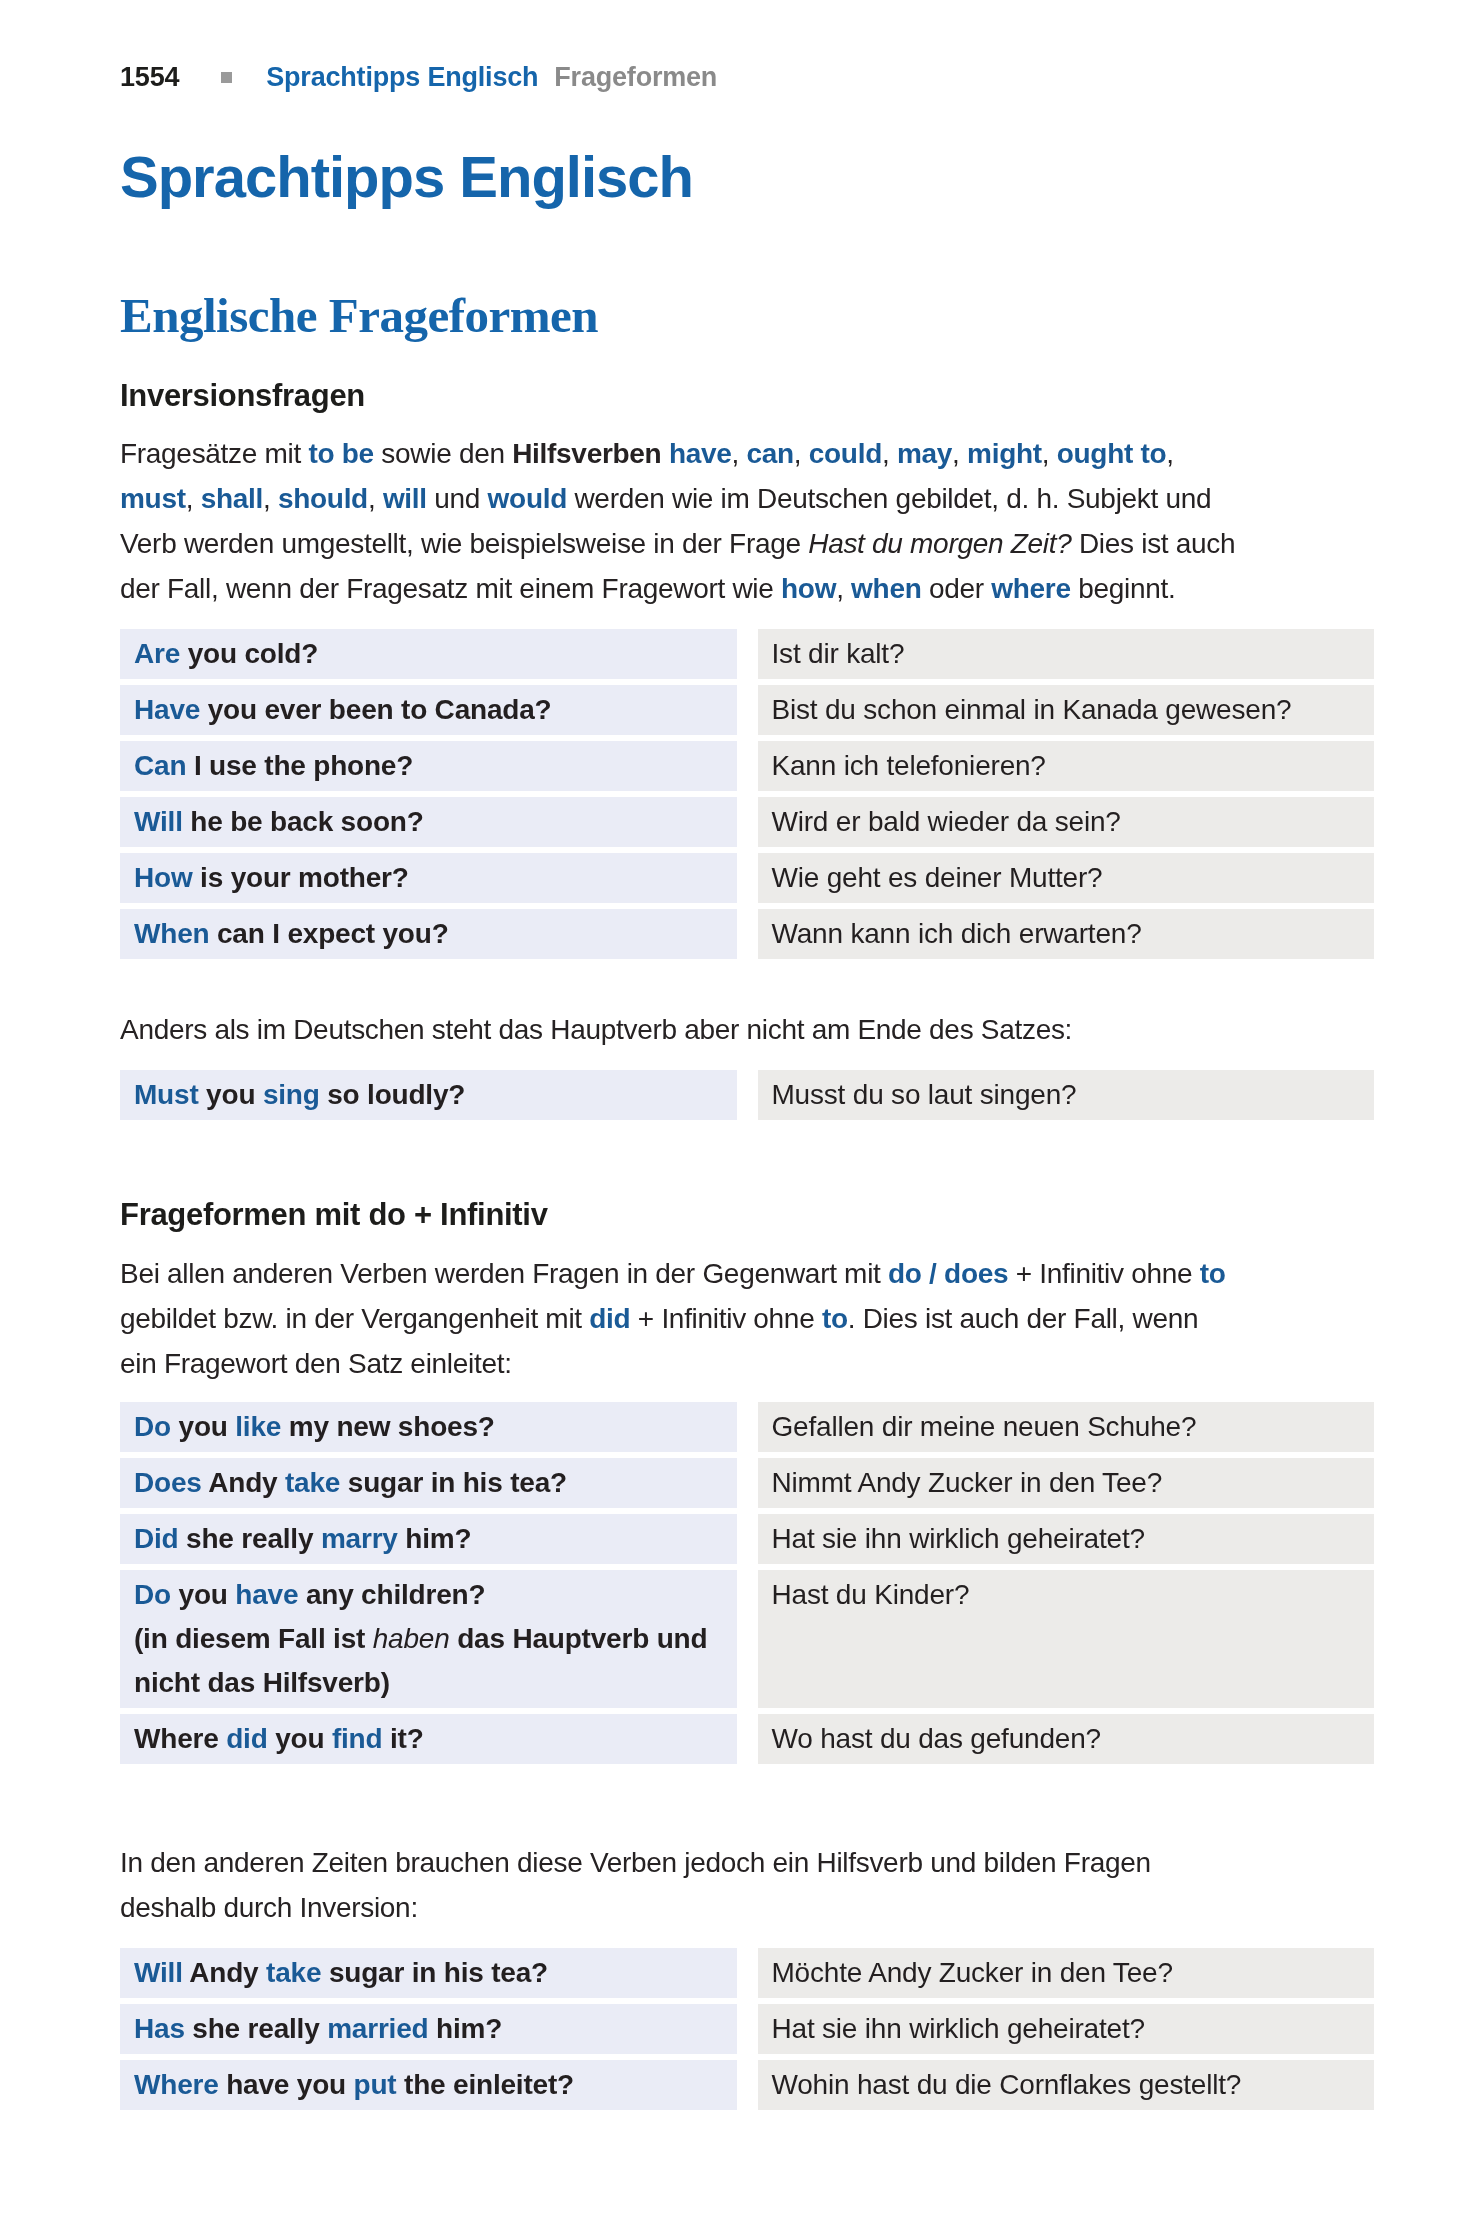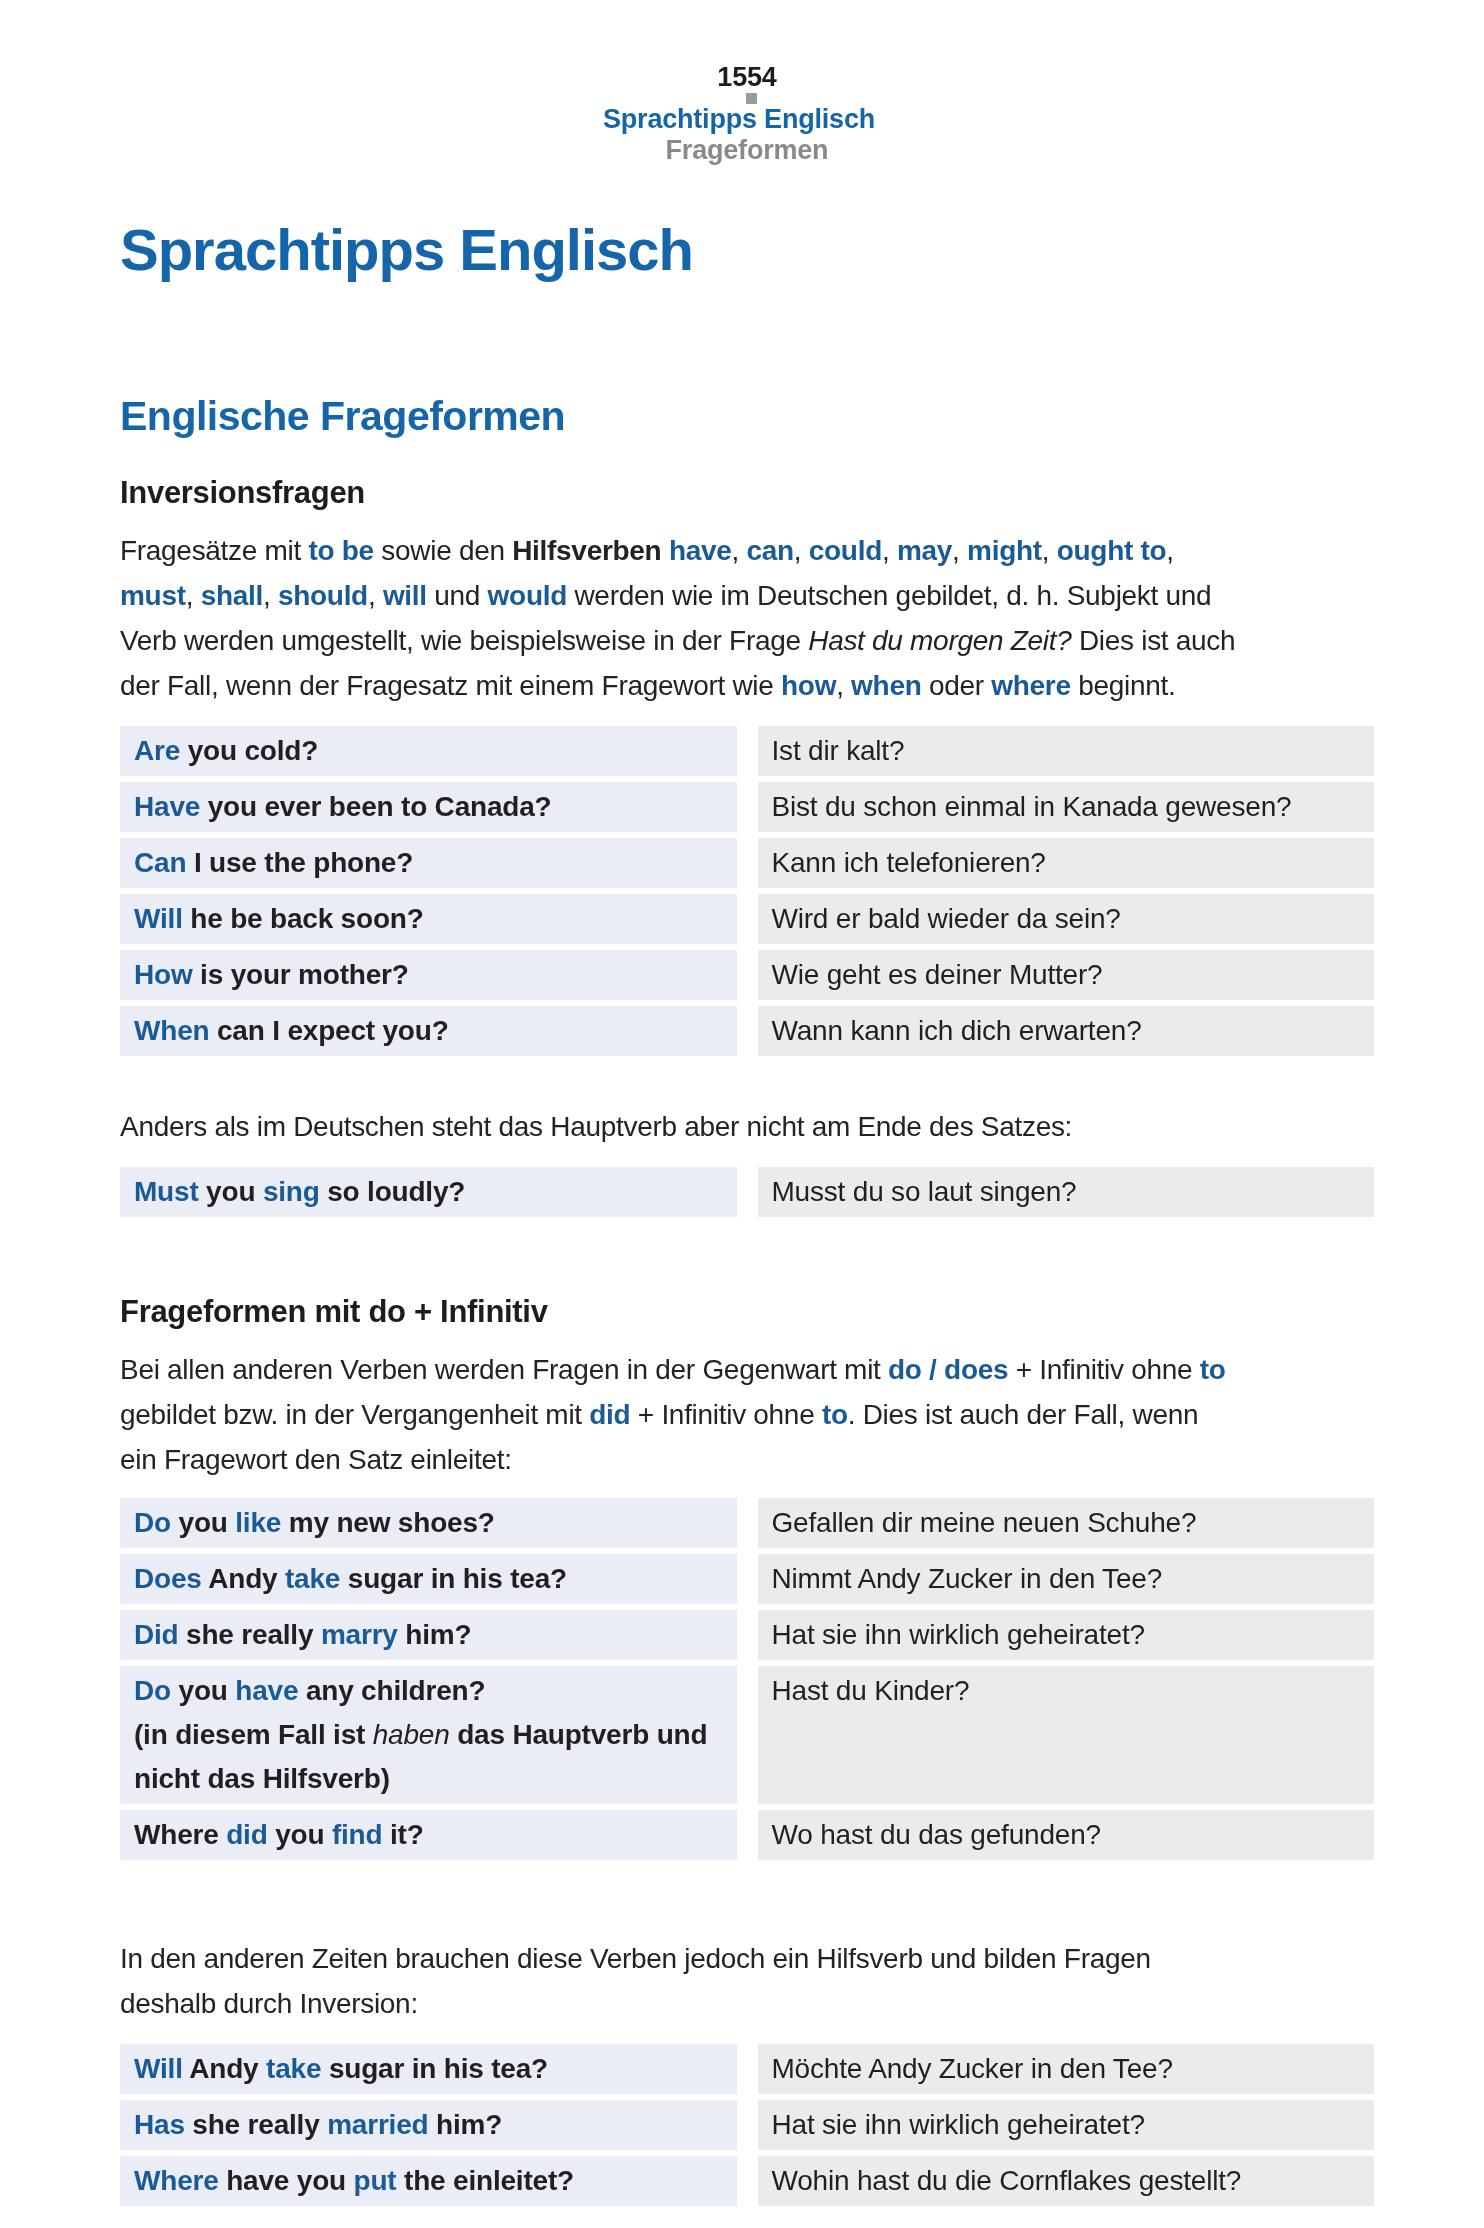--- a/index.html
+++ b/index.html
@@ -27,21 +27,20 @@
     overflow:hidden;
   }
   
   .running-header{
     display:flex;
     align-items:center;
     font-size:27px;
     font-weight:700;
     letter-spacing:-0.2px;
     white-space:nowrap;
-    flex-direction:column;
   }
   .page-num{color:#1d1d1b;}
   .sep-square{
     display:inline-block;
     width:11px;height:11px;
     background:#9a9a9a;
     margin:0 34px 0 42px;
     flex:0 0 auto;
   }
   .hdr-section{color:var(--blue-heading);margin-right:16px;}
@@ -49,26 +48,27 @@
   
   h1{
     margin:54px 0 0 0;
     font-size:58px;
     line-height:1.05;
     color:var(--blue-heading);
     letter-spacing:-1px;
     font-weight:700;
   }
   h2{
-    margin:114px 0 0 0;
-    font-size:41px;
+    margin:82px 0 0 0;
+    font-size:49px;
     line-height:1.05;
     color:var(--blue-heading);
     letter-spacing:-0.5px;
     font-weight:700;
+    font-family:Liberation Serif, serif;
   }
   h3{
     margin:38px 0 0 0;
     font-size:31px;
     line-height:1.1;
     color:#1d1d1b;
     letter-spacing:-0.3px;
     font-weight:700;
   }
   h3.mt-section{margin-top:78px;}

